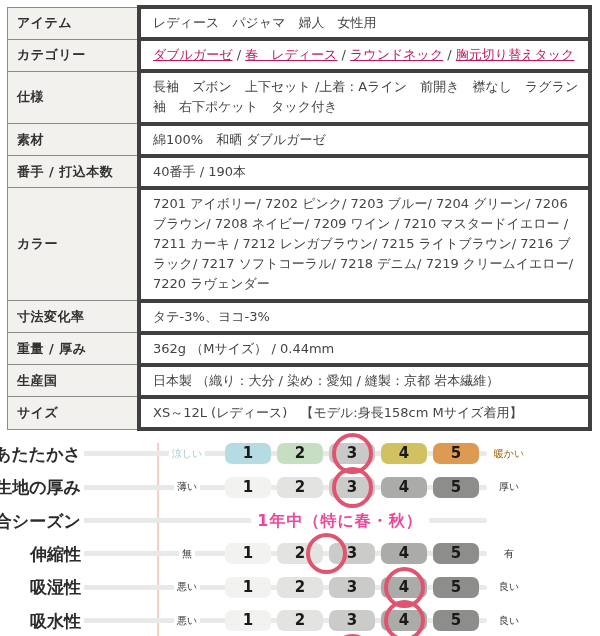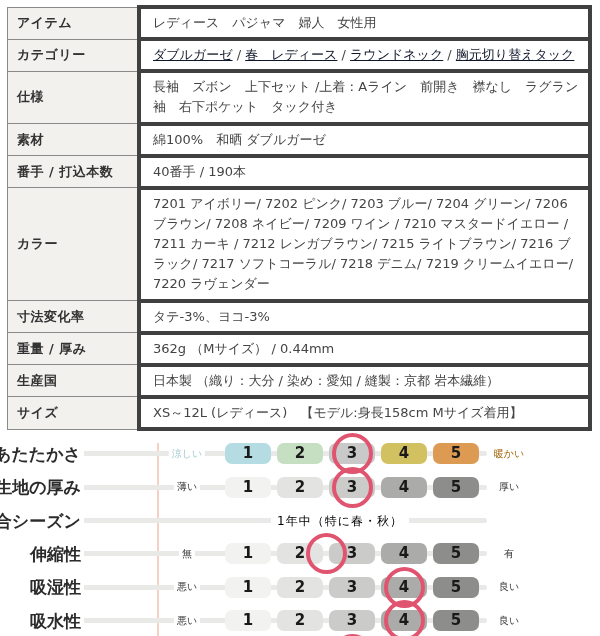--- a/index.html
+++ b/index.html
@@ -3,40 +3,40 @@
 <meta charset="utf-8">
 <style>
   html,body{margin:0;padding:0;background:#ffffff;}
   body{width:600px;height:636px;overflow:hidden;font-family:"DejaVu Sans","Liberation Sans",sans-serif;}
 
   
   table.spec{border-collapse:collapse;table-layout:fixed;width:585px;margin:5px 12px 0 7px;font-size:13px;color:#444;}
   table.spec th{width:116px;background:#f2f1ee;border:1px solid #8a8a8a;text-align:left;vertical-align:middle;
     padding:4px 4px 4px 9px;font-size:13px;color:#333;font-weight:bold;letter-spacing:.5px;}
   table.spec td{border:4px solid #404040;padding:4px 8px 4px 12px;line-height:1.55;vertical-align:middle;color:#444;}
-  a.cat-link{color:#0f172a;text-decoration:underline;cursor:pointer;}
+  a.cat-link{color:#be185d;text-decoration:underline;cursor:pointer;}
   .sep{color:#444;}
 
   
   .chart{position:relative;width:600px;height:234px;margin-top:6px;}
   .vdivider{position:absolute;left:157px;top:6px;height:222px;width:2px;background:#f6cfc5;}
   .crow{position:relative;width:544px;height:33.4px;}
   .hline{position:absolute;left:50px;right:57px;top:calc(50% - 2.5px);height:5px;background:#e9e9e7;border-radius:3px;}
   .rlabel{position:absolute;right:460px;top:50%;transform:translateY(-50%);white-space:nowrap;
     font-size:17px;font-weight:bold;color:#2b2b2b;background:#fff;padding:0 3px;z-index:2;}
   .endlbl{position:absolute;top:50%;transform:translate(-50%,-50%);white-space:nowrap;
     font-size:10px;font-weight:normal;color:#333;background:#fff;padding:0 3px;z-index:2;}
   .endL{left:187px;}
   .endR{left:509px;}
   .box{position:absolute;width:46px;height:21px;top:calc(50% - 10.5px);border-radius:7px;text-align:center;
     line-height:21px;font-size:15px;font-weight:bold;color:#1a1a1a;z-index:2;}
   .circle{position:absolute;width:33px;height:33px;border:4px solid #e0546f;border-radius:50%;
     top:-3.8px;background:transparent;z-index:5;}
   .season{position:absolute;left:340px;top:50%;transform:translate(-50%,-50%);white-space:nowrap;
-    font-size:12px;font-weight:normal;color:#000000;background:#fff;padding:0 6px;z-index:2;letter-spacing:1px;}
+    font-size:16px;font-weight:bold;color:#ec4899;background:#fff;padding:0 6px;z-index:2;letter-spacing:1px;}
 </style>
 </head>
 <body>
 
 <table class="spec">
   <tbody>
       <tr>
         <th>アイテム</th>
         <td><span>レディース　パジャマ　婦人　女性用</span></td>
       </tr>

